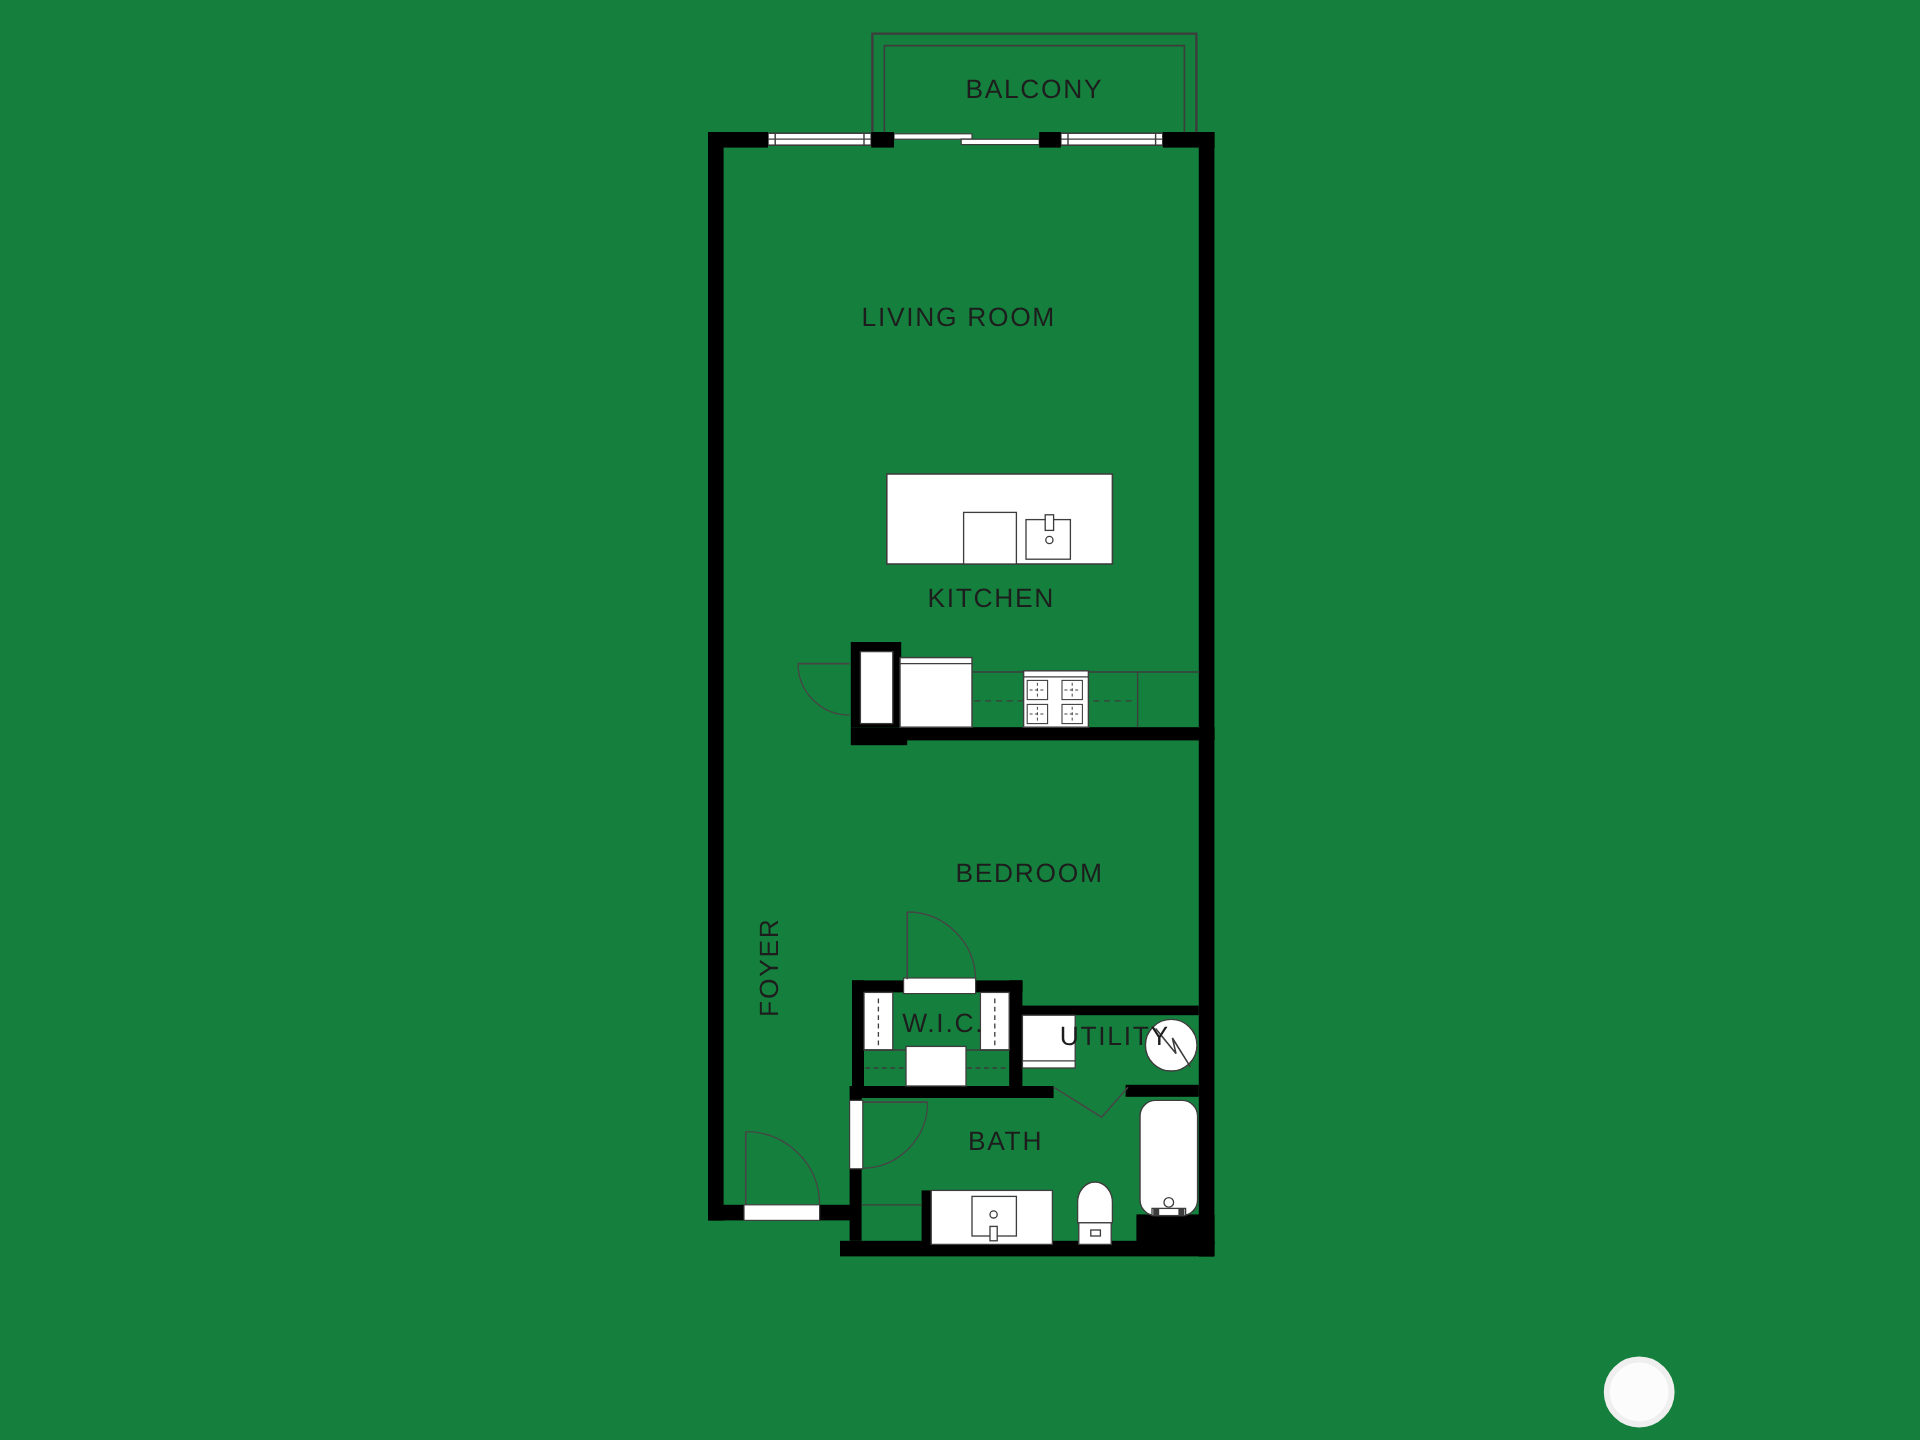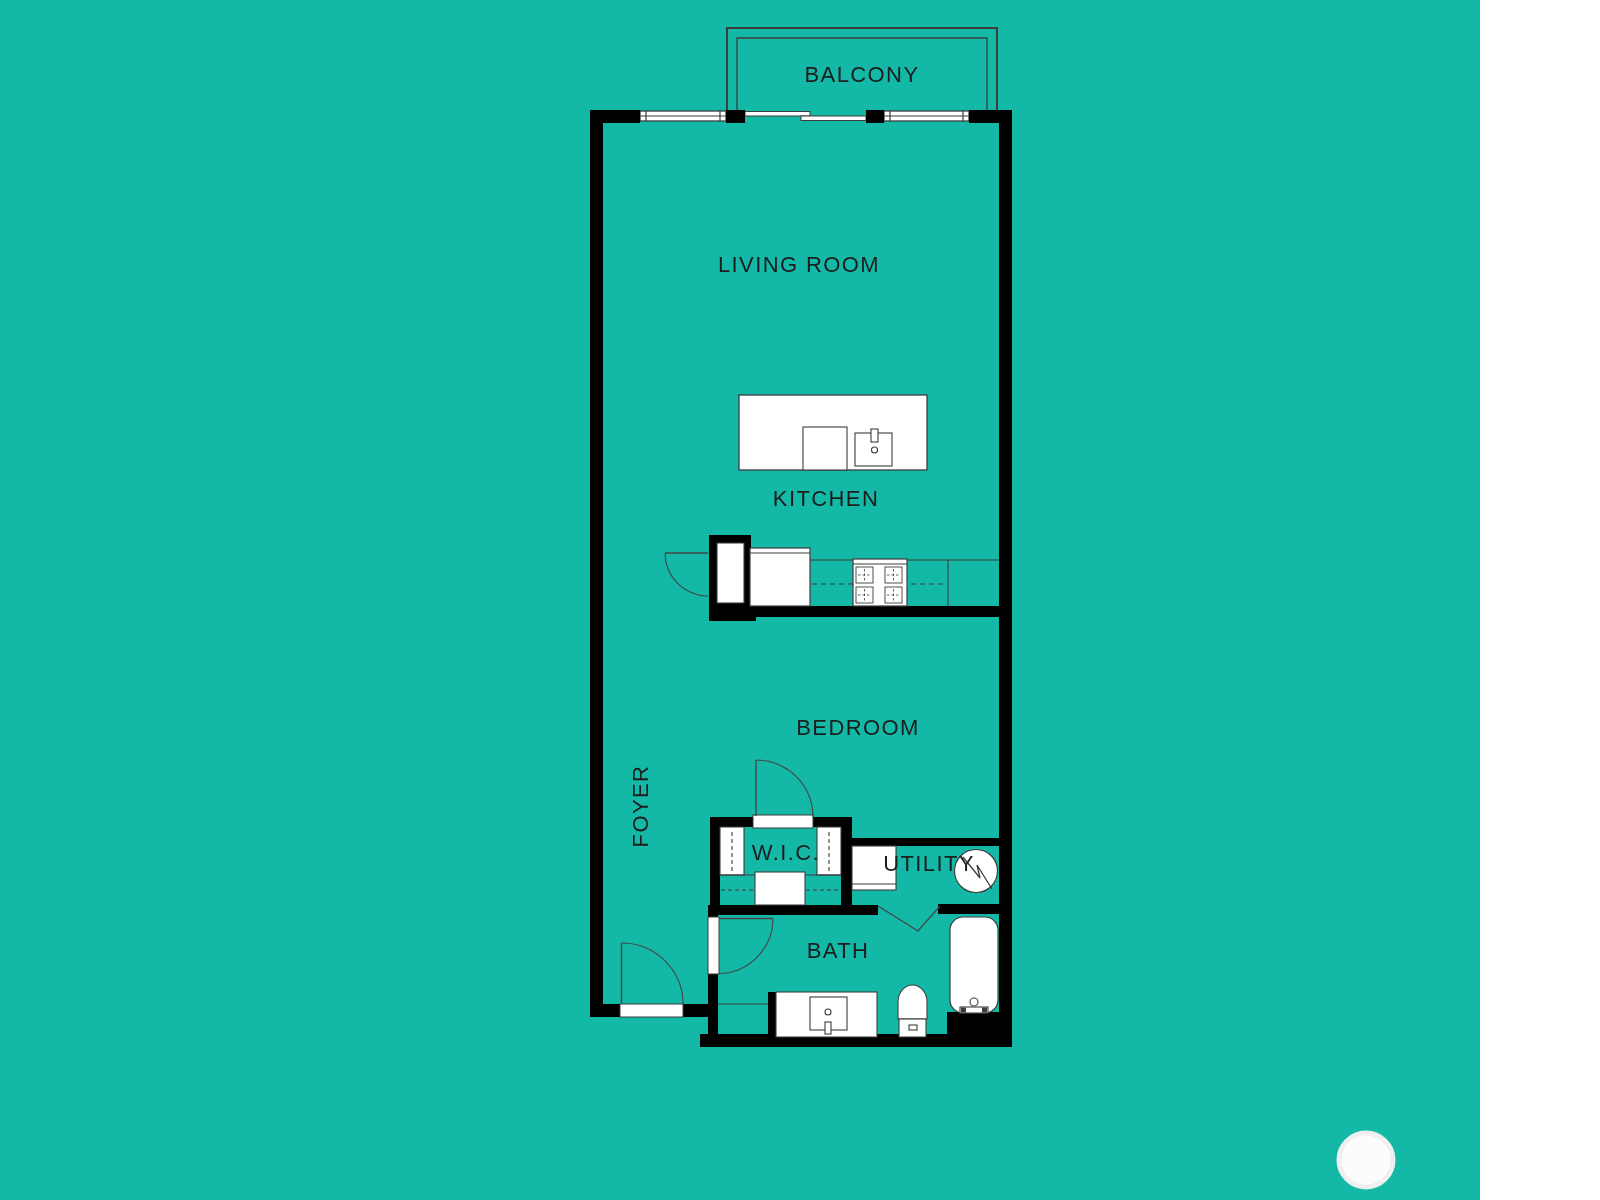--- a/index.html
+++ b/index.html
@@ -1,16 +1,16 @@
 <!DOCTYPE html>
 <html><head>
 <meta charset="utf-8">
 <style>
   html,body{margin:0;padding:0;background:#ffffff;}
-  .stage{position:relative;width:1480px;height:1200px;background:#14b8a6;overflow:hidden;
+  .stage{position:relative;width:1600px;height:1200px;background:#15803d;overflow:hidden;
          font-family:"Liberation Sans", sans-serif;}
   svg{position:absolute;left:0;top:0;}
   svg text{font-family:"Liberation Sans", sans-serif;font-size:22px;letter-spacing:1.4px;}
 </style>
 </head>
 <body>
 
 <div class="stage">
 <svg width="1600" height="1200" viewBox="0 0 1600 1200" xmlns="http://www.w3.org/2000/svg">
 

